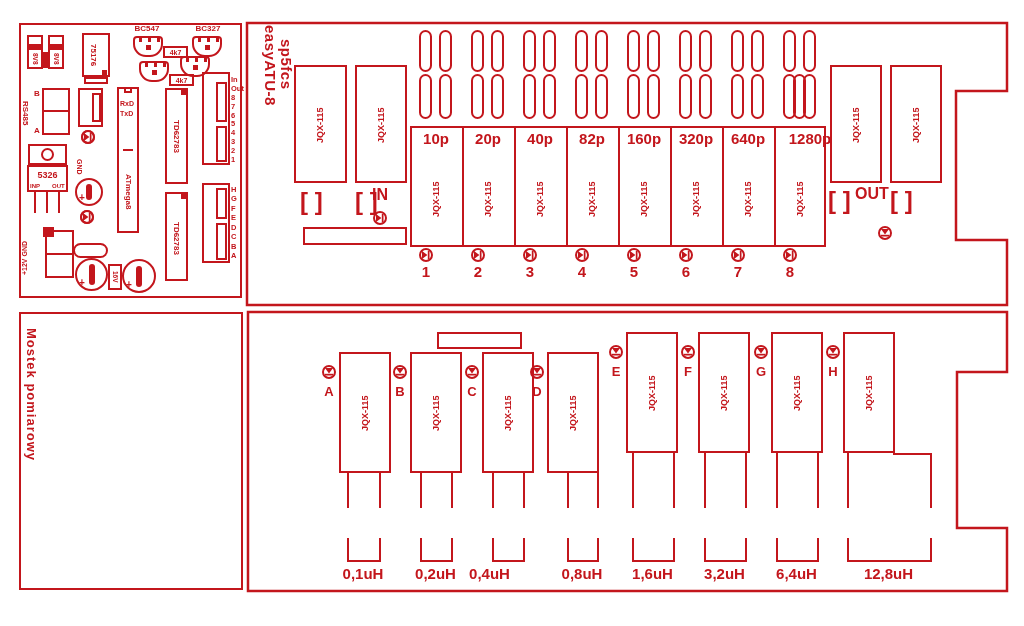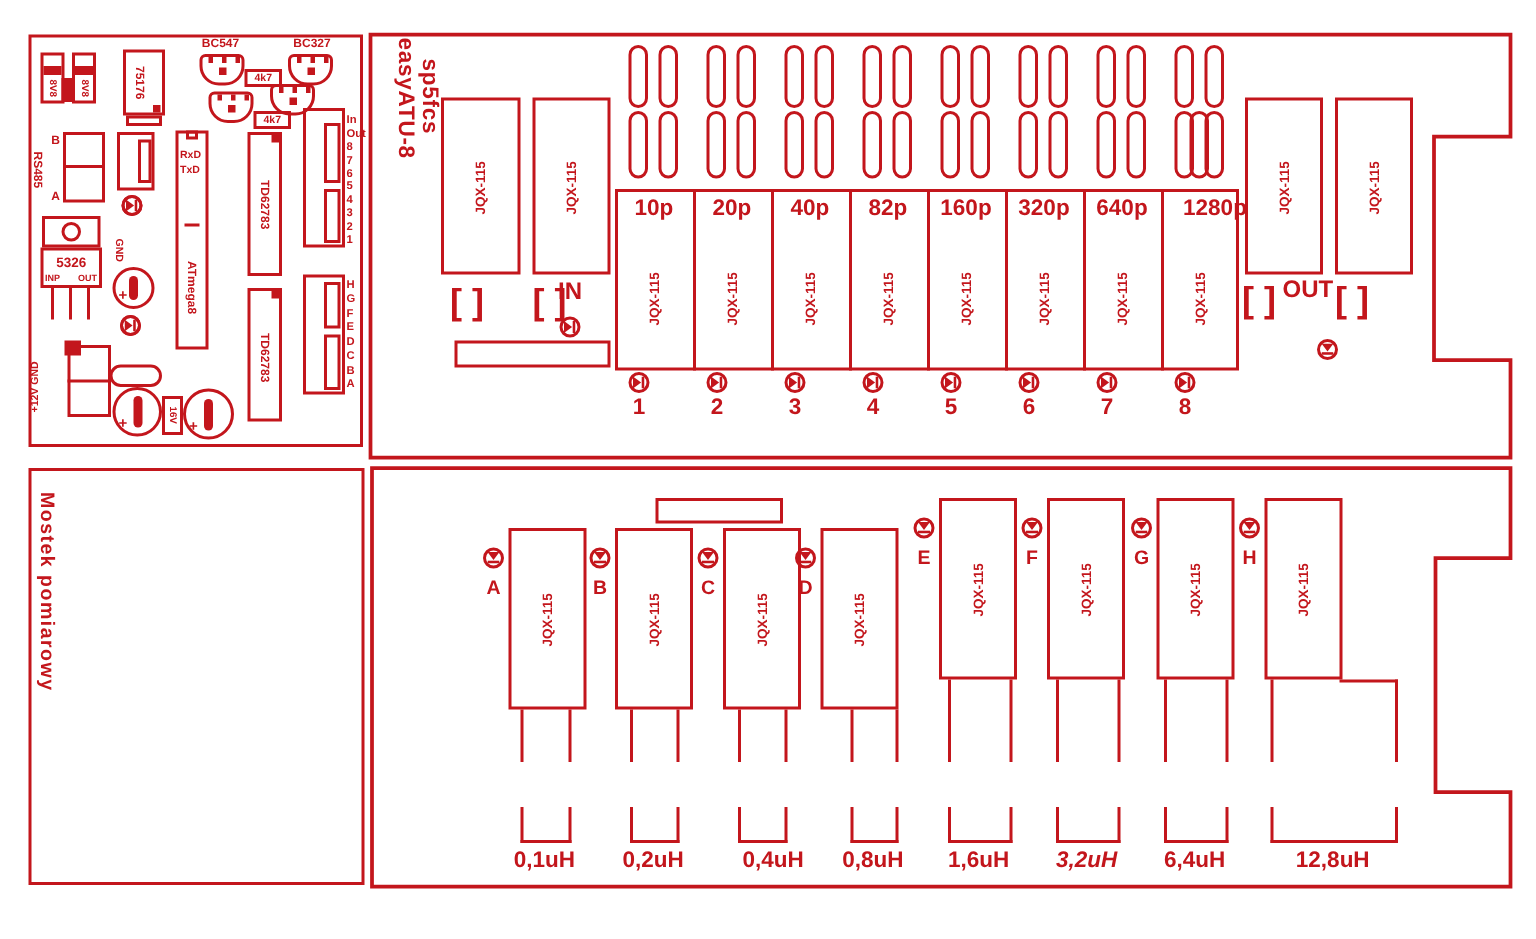--- a/index.html
+++ b/index.html
@@ -360,21 +360,21 @@
     <polygon points="0,0 0,8 5.4,4" fill="#c3161c"></polygon>
     <rect x="5.8" y="0" width="1.7" height="8" fill="#c3161c"></rect>
       </svg>
     </div>
     <div class="a ctr" style="left: 464px; top: 383px; width: 16px; height: 16px; font-size: 13px;">C</div>
     <div class="a f" style="left: 492px; top: 473px; width: 2px; height: 35px;"></div>
     <div class="a f" style="left: 492px; top: 538px; width: 2px; height: 24px;"></div>
     <div class="a f" style="left: 523px; top: 473px; width: 2px; height: 35px;"></div>
     <div class="a f" style="left: 523px; top: 538px; width: 2px; height: 24px;"></div>
     <div class="a f" style="left: 492px; top: 560px; width: 33px; height: 2px;"></div>
-    <div class="a ctr" style="left: 488px; top: 564px; width: 55px; height: 18px; font-size: 15px;">0,4uH</div>
+    <div class="a ctr" style="left: 462px; top: 564px; width: 55px; height: 18px; font-size: 15px;">0,4uH</div>
     <div class="a b" style="left: 547px; top: 352px; width: 52px; height: 121px;"></div>
     <div class="a vtr ctr" style="left: 565px; top: 372px; width: 16px; height: 82px; font-size: 9px;">JQX-115</div>
     <div class="a dz" style="left: 530px; top: 365px; width: 14px; height: 14px;">
       <svg width="8" height="8" viewBox="0 0 8 8" style="position:absolute;left:1px;top:1px;transform:rotate(90deg);">
     <polygon points="0,0 0,8 5.4,4" fill="#c3161c"></polygon>
     <rect x="5.8" y="0" width="1.7" height="8" fill="#c3161c"></rect>
       </svg>
     </div>
     <div class="a ctr" style="left: 529px; top: 383px; width: 16px; height: 16px; font-size: 13px;">D</div>
     <div class="a f" style="left: 567px; top: 473px; width: 2px; height: 35px;"></div>
@@ -405,21 +405,21 @@
     <polygon points="0,0 0,8 5.4,4" fill="#c3161c"></polygon>
     <rect x="5.8" y="0" width="1.7" height="8" fill="#c3161c"></rect>
       </svg>
     </div>
     <div class="a ctr" style="left: 680px; top: 363px; width: 16px; height: 16px; font-size: 13px;">F</div>
     <div class="a f" style="left: 704px; top: 453px; width: 2px; height: 55px;"></div>
     <div class="a f" style="left: 704px; top: 538px; width: 2px; height: 24px;"></div>
     <div class="a f" style="left: 745px; top: 453px; width: 2px; height: 55px;"></div>
     <div class="a f" style="left: 745px; top: 538px; width: 2px; height: 24px;"></div>
     <div class="a f" style="left: 704px; top: 560px; width: 43px; height: 2px;"></div>
-    <div class="a ctr" style="left: 692px; top: 564px; width: 65px; height: 18px; font-size: 15px; font-style: italic;">3,2uH</div>
+    <div class="a ctr" style="left: 692px; top: 564px; width: 65px; height: 18px; font-size: 15px;">3,2uH</div>
     <div class="a b" style="left: 771px; top: 332px; width: 52px; height: 121px;"></div>
     <div class="a vtr ctr" style="left: 789px; top: 352px; width: 16px; height: 82px; font-size: 9px;">JQX-115</div>
     <div class="a dz" style="left: 754px; top: 345px; width: 14px; height: 14px;">
       <svg width="8" height="8" viewBox="0 0 8 8" style="position:absolute;left:1px;top:1px;transform:rotate(90deg);">
     <polygon points="0,0 0,8 5.4,4" fill="#c3161c"></polygon>
     <rect x="5.8" y="0" width="1.7" height="8" fill="#c3161c"></rect>
       </svg>
     </div>
     <div class="a ctr" style="left: 753px; top: 363px; width: 16px; height: 16px; font-size: 13px;">G</div>
     <div class="a f" style="left: 776px; top: 453px; width: 2px; height: 55px;"></div>

